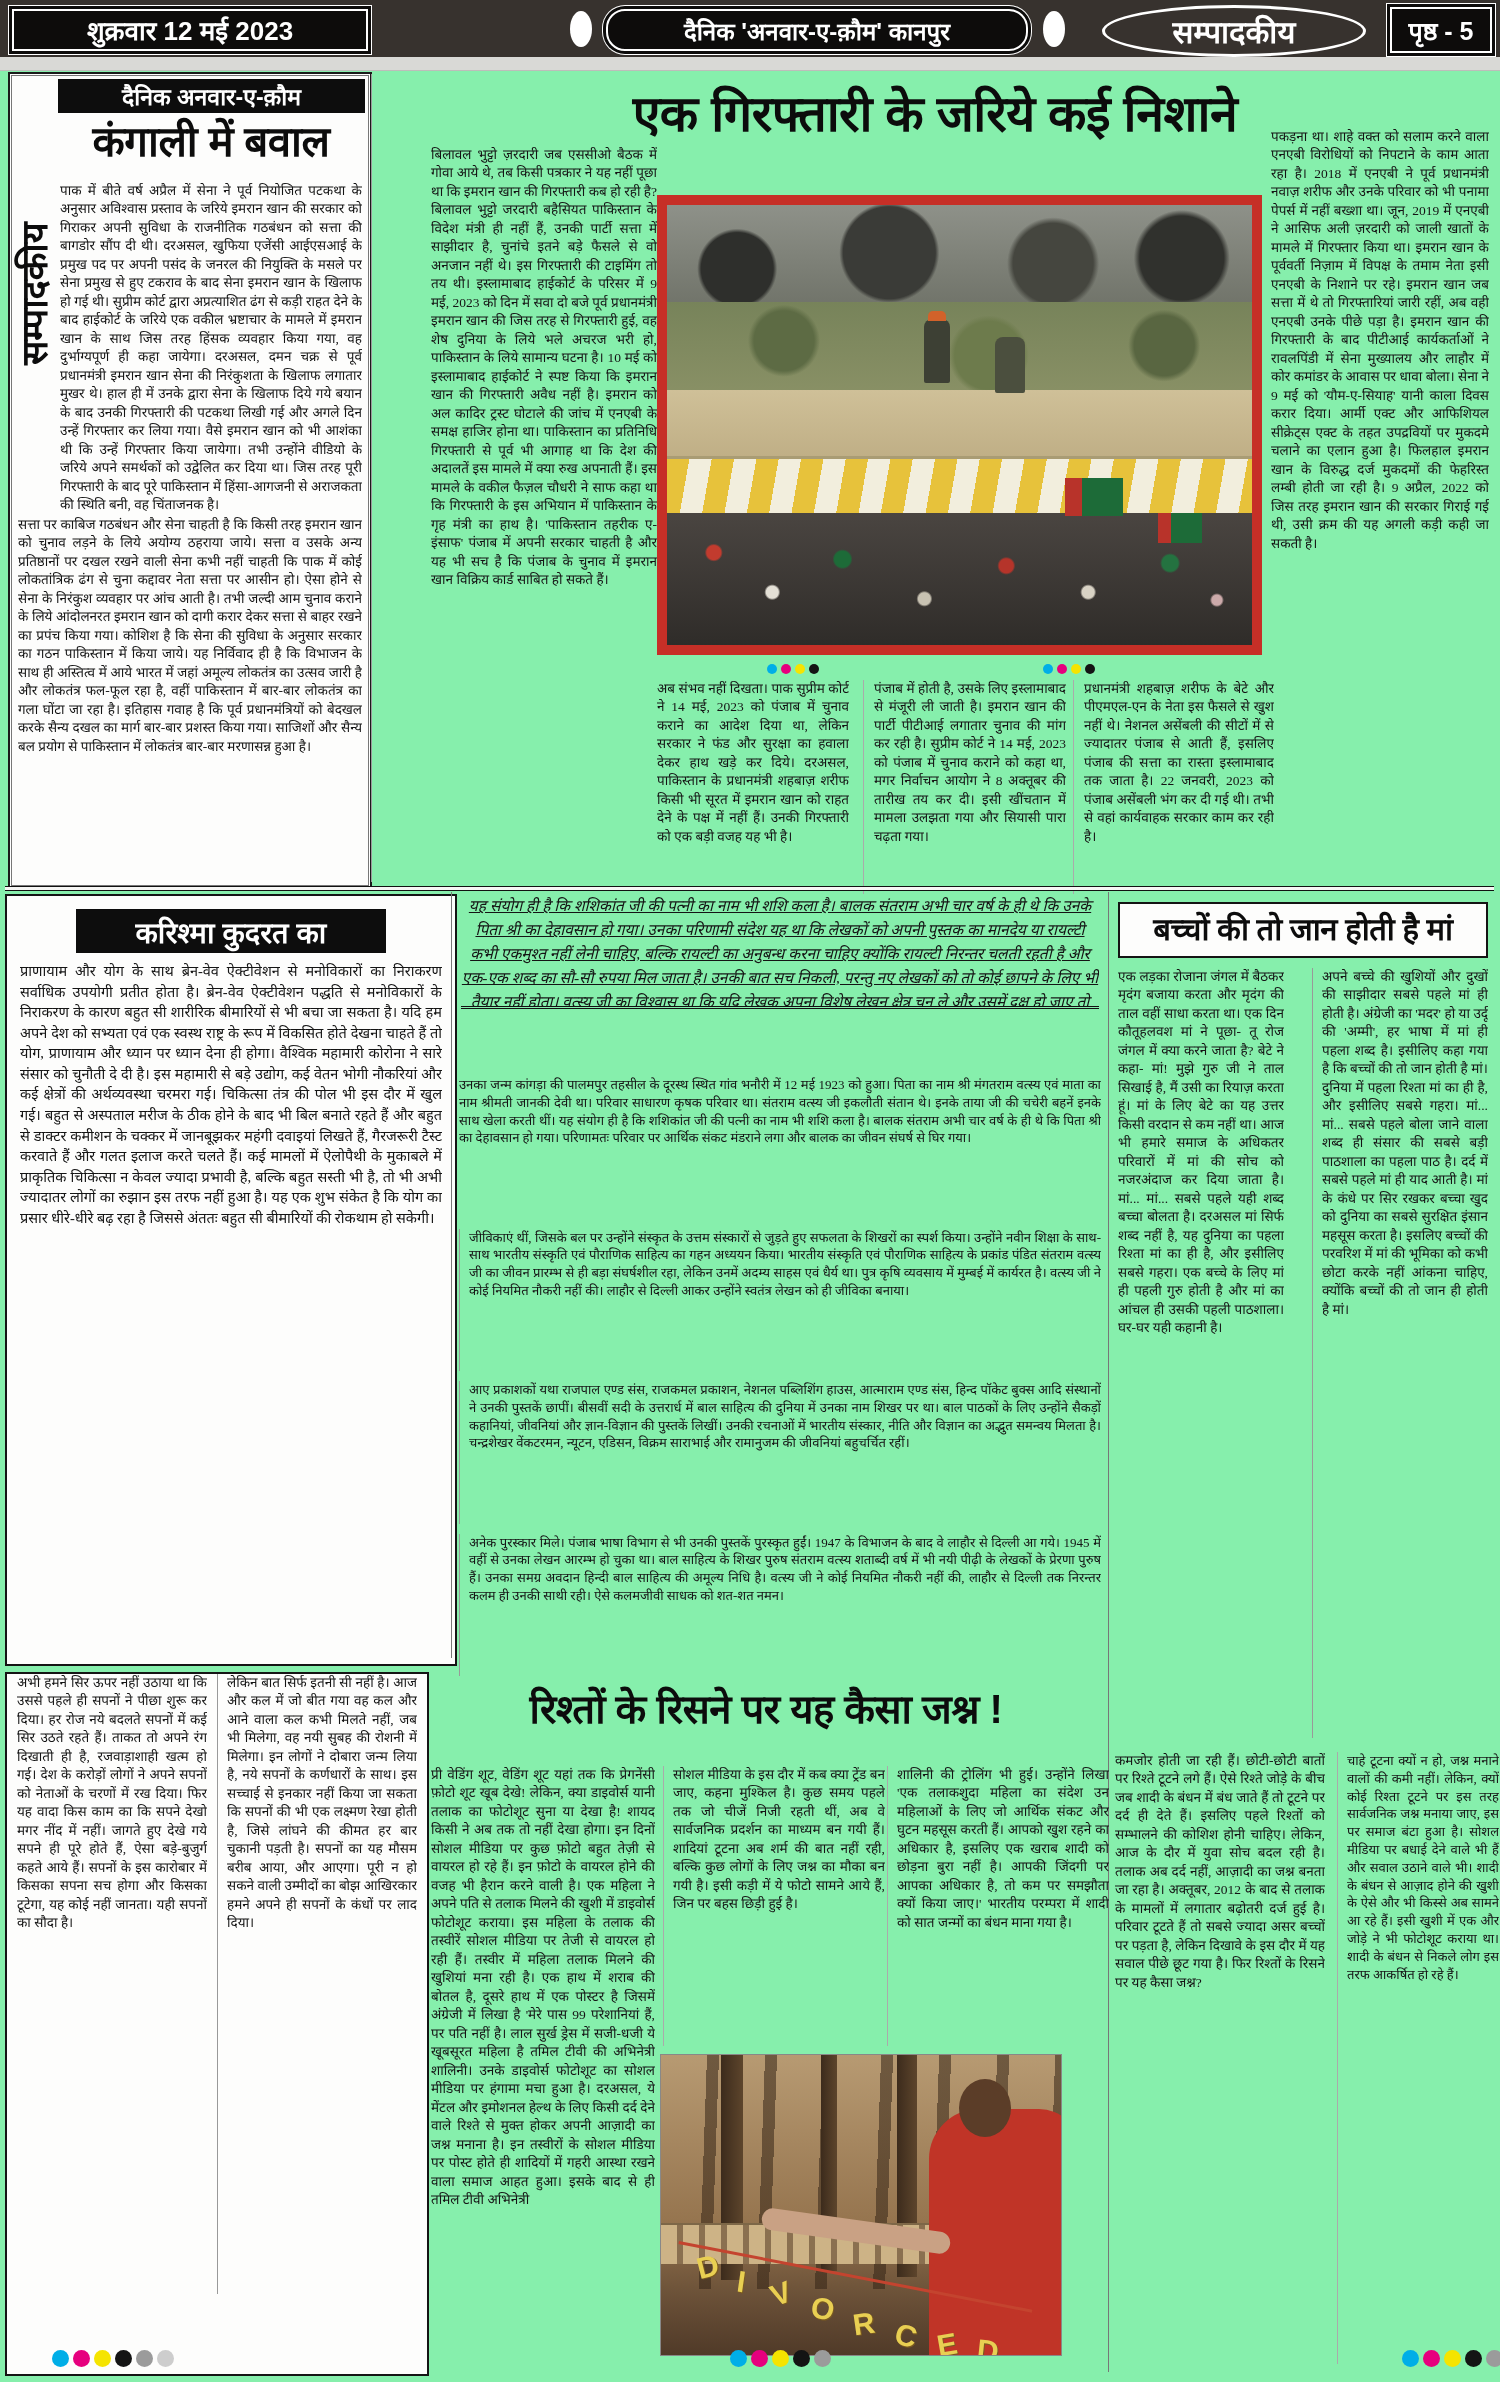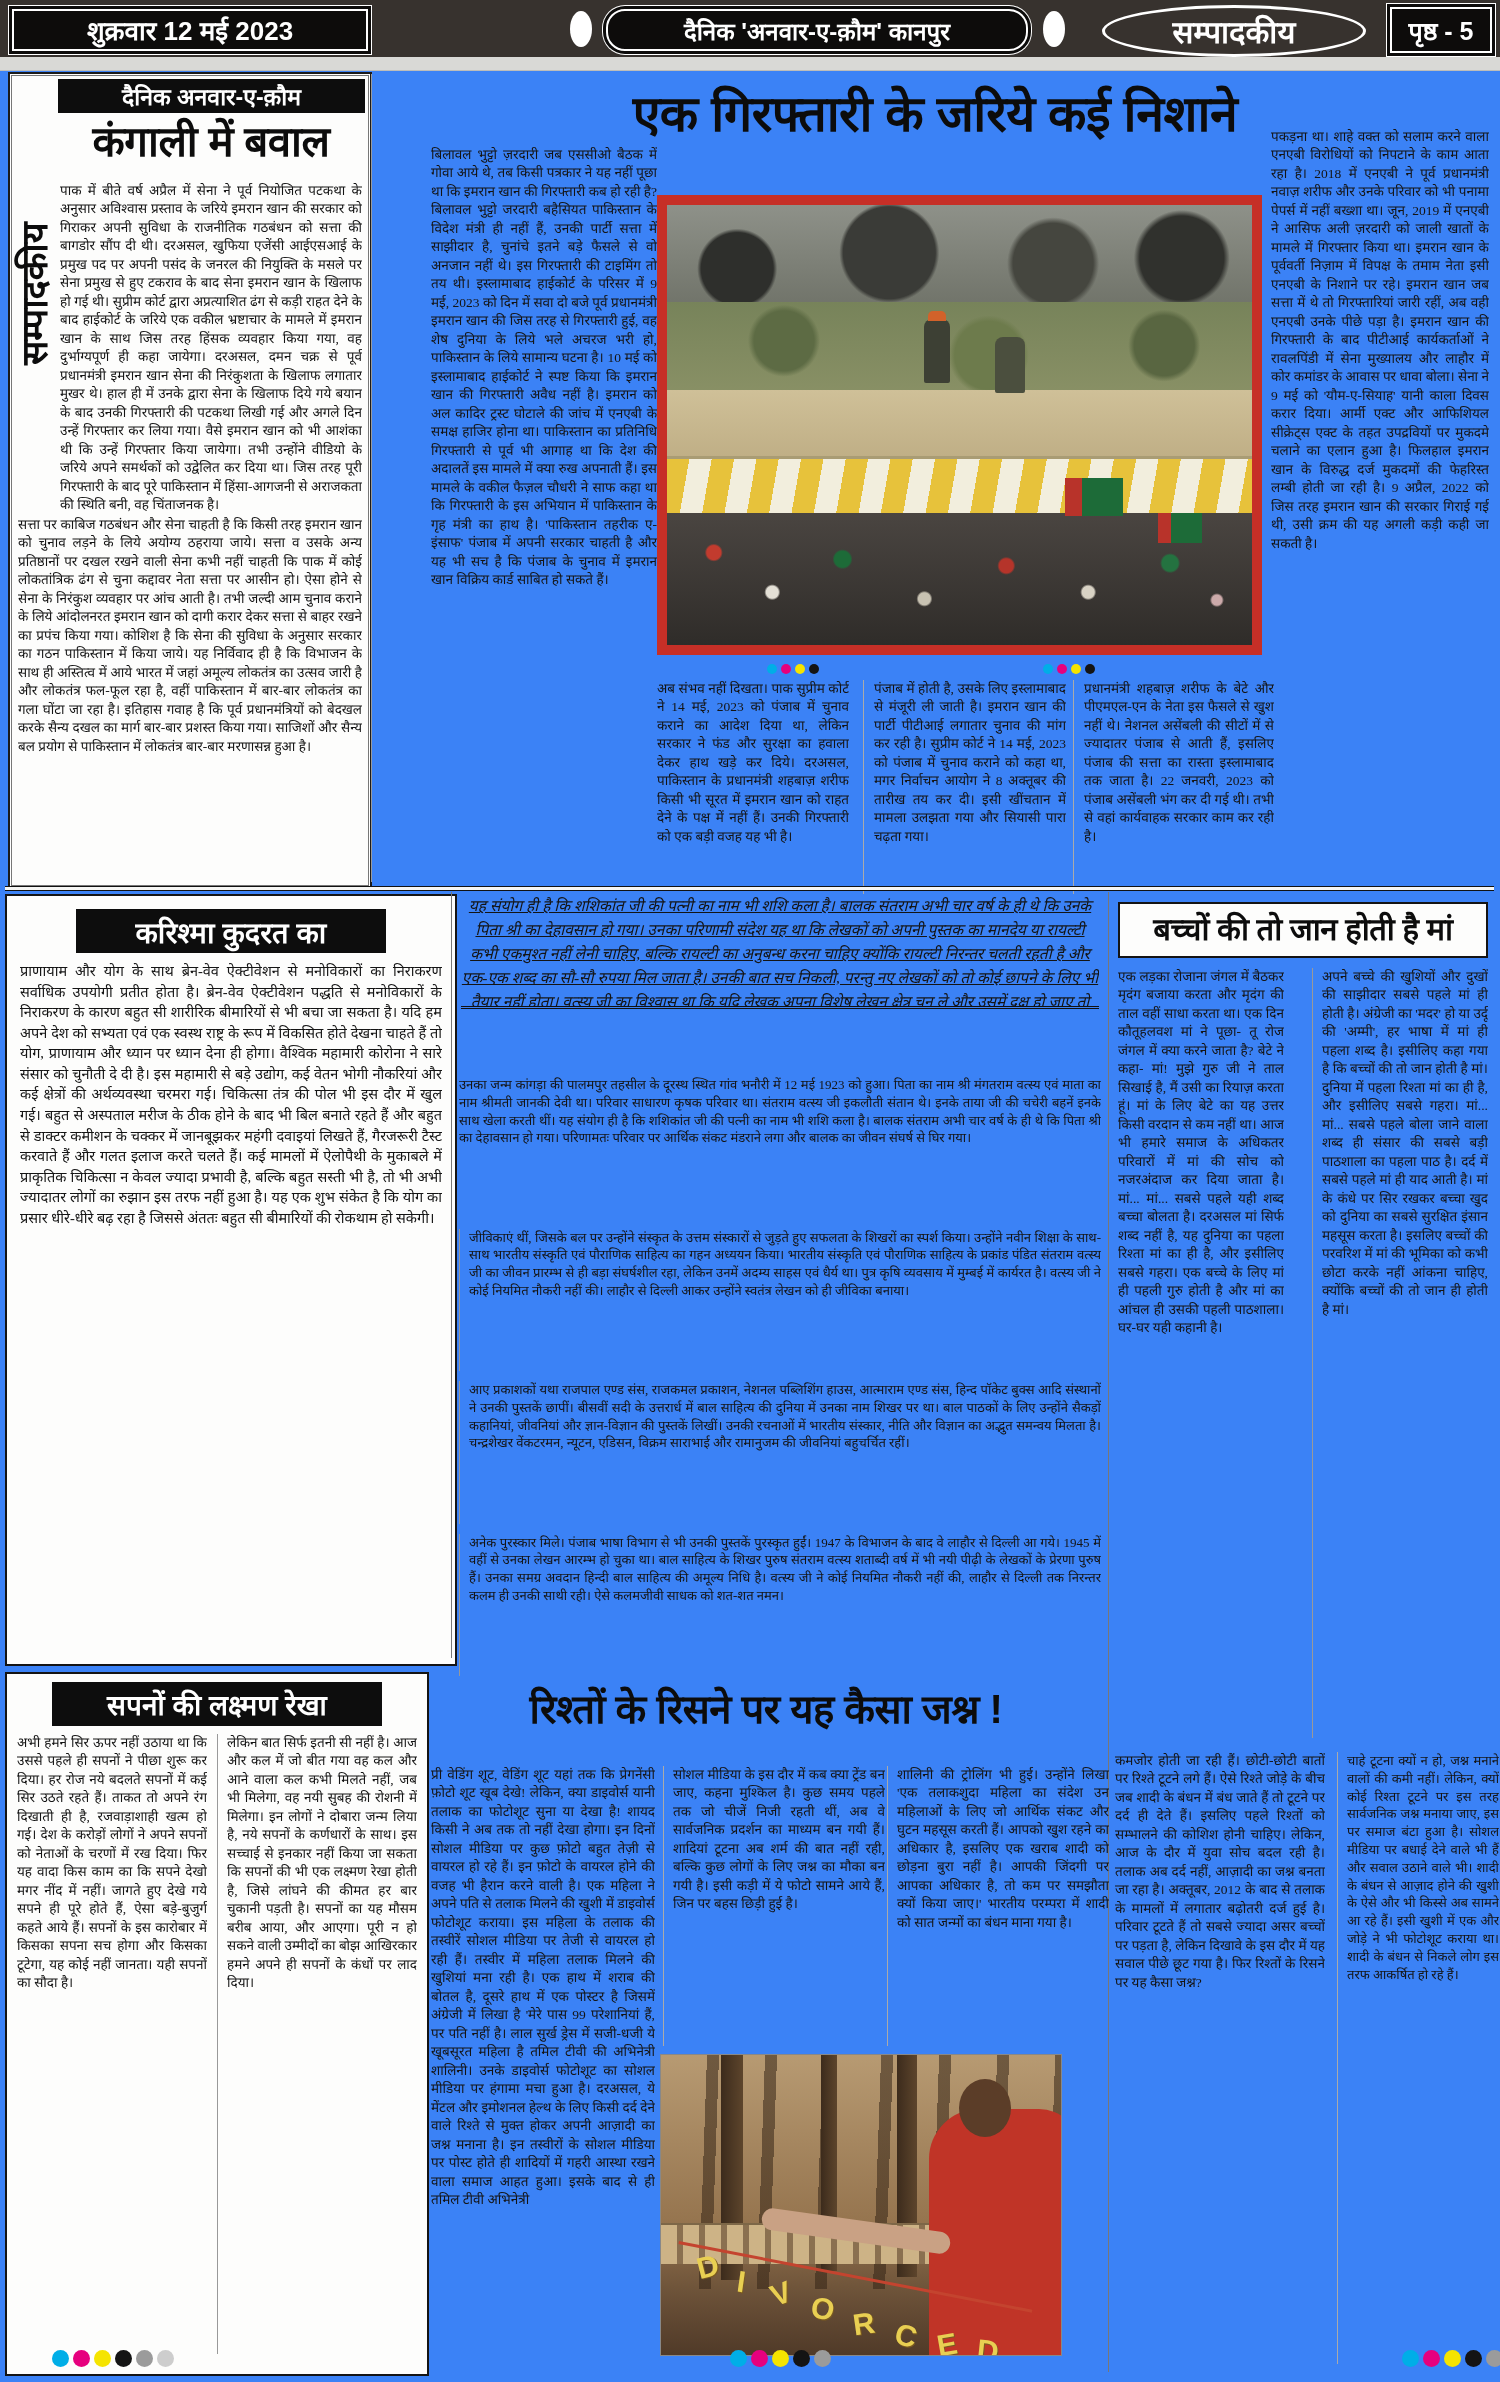--- a/index.html
+++ b/index.html
@@ -1,16 +1,16 @@
 <!DOCTYPE html>
 <html lang="hi"><head>
 <meta charset="utf-8">
 <style>
   html,body{margin:0;padding:0;background:#e9e9e7;}
-  #canvas{position:relative;width:1500px;height:2382px;background:#3b82f6;overflow:hidden;
+  #canvas{position:relative;width:1500px;height:2382px;background:#86efac;overflow:hidden;
           font-family:"Liberation Serif","DejaVu Serif",serif;color:#141414;}
   .abs{position:absolute;}
   
   .hdr{left:0;top:0;width:1500px;height:57px;background:#37322e;}
   .hdr-box{position:absolute;background:#0d0c0b;border:2px solid #fff;box-shadow:0 0 0 3px #0d0c0b, 0 0 0 4px #fff;
            color:#fff;display:flex;align-items:center;justify-content:center;
            font-family:"Liberation Sans","DejaVu Sans",sans-serif;font-weight:bold;}
   .hdr-oval{position:absolute;border:3px solid #fff;border-radius:50%;color:#fff;display:flex;align-items:center;justify-content:center;
             font-family:"Liberation Sans","DejaVu Sans",sans-serif;font-weight:bold;background:#37322e;}
   .hdr-dot{position:absolute;width:22px;height:36px;background:#fff;border-radius:50%;}
@@ -180,21 +180,20 @@
 
   <div class="abs" style="left:1112px;top:894px;width:382px;height:852px;">
     <div class="boxed headline" style="margin:8px 6px 10px 6px;height:52px;display:flex;align-items:center;justify-content:center;font-size:31px;">बच्चों की तो जान होती है मां</div>
     <div style="margin:0 6px;height:770px;display:flex;gap:28px;overflow:hidden;">
       <div class="body-txt" style="flex:1;">एक लड़का रोजाना जंगल में बैठकर मृदंग बजाया करता और मृदंग की ताल वहीं साधा करता था। एक दिन कौतूहलवश मां ने पूछा- तू रोज जंगल में क्या करने जाता है? बेटे ने कहा- मां! मुझे गुरु जी ने ताल सिखाई है, मैं उसी का रियाज़ करता हूं। मां के लिए बेटे का यह उत्तर किसी वरदान से कम नहीं था। आज भी हमारे समाज के अधिकतर परिवारों में मां की सोच को नजरअंदाज कर दिया जाता है। मां... मां... सबसे पहले यही शब्द बच्चा बोलता है। दरअसल मां सिर्फ शब्द नहीं है, यह दुनिया का पहला रिश्ता मां का ही है, और इसीलिए सबसे गहरा। एक बच्चे के लिए मां ही पहली गुरु होती है और मां का आंचल ही उसकी पहली पाठशाला। घर-घर यही कहानी है।</div>
       <div class="body-txt" style="flex:1;border-left:1px solid #999;padding-left:9px;">अपने बच्चे की खुशियों और दुखों की साझीदार सबसे पहले मां ही होती है। अंग्रेजी का 'मदर' हो या उर्दू की 'अम्मी', हर भाषा में मां ही पहला शब्द है। इसीलिए कहा गया है कि बच्चों की तो जान होती है मां। दुनिया में पहला रिश्ता मां का ही है, और इसीलिए सबसे गहरा। मां... मां... सबसे पहले बोला जाने वाला शब्द ही संसार की सबसे बड़ी पाठशाला का पहला पाठ है। दर्द में सबसे पहले मां ही याद आती है। मां के कंधे पर सिर रखकर बच्चा खुद को दुनिया का सबसे सुरक्षित इंसान महसूस करता है। इसलिए बच्चों की परवरिश में मां की भूमिका को कभी छोटा करके नहीं आंकना चाहिए, क्योंकि बच्चों की तो जान ही होती है मां।</div>
     </div>
   </div>
 
   <div class="abs boxed" style="left:5px;top:1672px;width:420px;height:700px;">
-    <div class="blackbar" style="margin:8px auto 8px auto;width:330px;height:44px;font-size:28px;">सपनों की लक्ष्मण रेखा</div>
     <div style="margin:0 10px;height:620px;display:flex;gap:10px;overflow:hidden;">
       <div class="body-txt" style="flex:1;">अभी हमने सिर ऊपर नहीं उठाया था कि उससे पहले ही सपनों ने पीछा शुरू कर दिया। हर रोज नये बदलते सपनों में कई सिर उठते रहते हैं। ताकत तो अपने रंग दिखाती ही है, रजवाड़ाशाही खत्म हो गई। देश के करोड़ों लोगों ने अपने सपनों को नेताओं के चरणों में रख दिया। फिर यह वादा किस काम का कि सपने देखो मगर नींद में नहीं। जागते हुए देखे गये सपने ही पूरे होते हैं, ऐसा बड़े-बुजुर्ग कहते आये हैं। सपनों के इस कारोबार में किसका सपना सच होगा और किसका टूटेगा, यह कोई नहीं जानता। यही सपनों का सौदा है।</div>
       <div class="body-txt" style="flex:1;border-left:1px solid #999;padding-left:9px;">लेकिन बात सिर्फ इतनी सी नहीं है। आज और कल में जो बीत गया वह कल और आने वाला कल कभी मिलते नहीं, जब भी मिलेगा, वह नयी सुबह की रोशनी में मिलेगा। इन लोगों ने दोबारा जन्म लिया है, नये सपनों के कर्णधारों के साथ। इस सच्चाई से इनकार नहीं किया जा सकता कि सपनों की भी एक लक्ष्मण रेखा होती है, जिसे लांघने की कीमत हर बार चुकानी पड़ती है। सपनों का यह मौसम बरीब आया, और आएगा। पूरी न हो सकने वाली उम्मीदों का बोझ आखिरकार हमने अपने ही सपनों के कंधों पर लाद दिया।</div>
     </div>
   </div>
 
   <div class="abs" style="left:375px;top:1686px;width:1119px;height:688px;">
     <div class="headline" style="position:absolute;left:55px;top:2px;width:672px;font-size:40px;">रिश्तों के रिसने पर यह कैसा जश्न !</div>
 
     <div class="body-txt" style="position:absolute;left:56px;top:80px;width:224px;height:600px;">प्री वेडिंग शूट, वेडिंग शूट यहां तक कि प्रेगनेंसी फ़ोटो शूट खूब देखे! लेकिन, क्या डाइवोर्स यानी तलाक का फोटोशूट सुना या देखा है! शायद किसी ने अब तक तो नहीं देखा होगा। इन दिनों सोशल मीडिया पर कुछ फ़ोटो बहुत तेज़ी से वायरल हो रहे हैं। इन फ़ोटो के वायरल होने की वजह भी हैरान करने वाली है। एक महिला ने अपने पति से तलाक मिलने की खुशी में डाइवोर्स फोटोशूट कराया। इस महिला के तलाक की तस्वीरें सोशल मीडिया पर तेजी से वायरल हो रही हैं। तस्वीर में महिला तलाक मिलने की खुशियां मना रही है। एक हाथ में शराब की बोतल है, दूसरे हाथ में एक पोस्टर है जिसमें अंग्रेजी में लिखा है 'मेरे पास 99 परेशानियां हैं, पर पति नहीं है। लाल सुर्ख ड्रेस में सजी-धजी ये खूबसूरत महिला है तमिल टीवी की अभिनेत्री शालिनी। उनके डाइवोर्स फोटोशूट का सोशल मीडिया पर हंगामा मचा हुआ है। दरअसल, ये मेंटल और इमोशनल हेल्थ के लिए किसी दर्द देने वाले रिश्ते से मुक्त होकर अपनी आज़ादी का जश्न मनाना है। इन तस्वीरों के सोशल मीडिया पर पोस्ट होते ही शादियों में गहरी आस्था रखने वाला समाज आहत हुआ। इसके बाद से ही तमिल टीवी अभिनेत्री</div>

